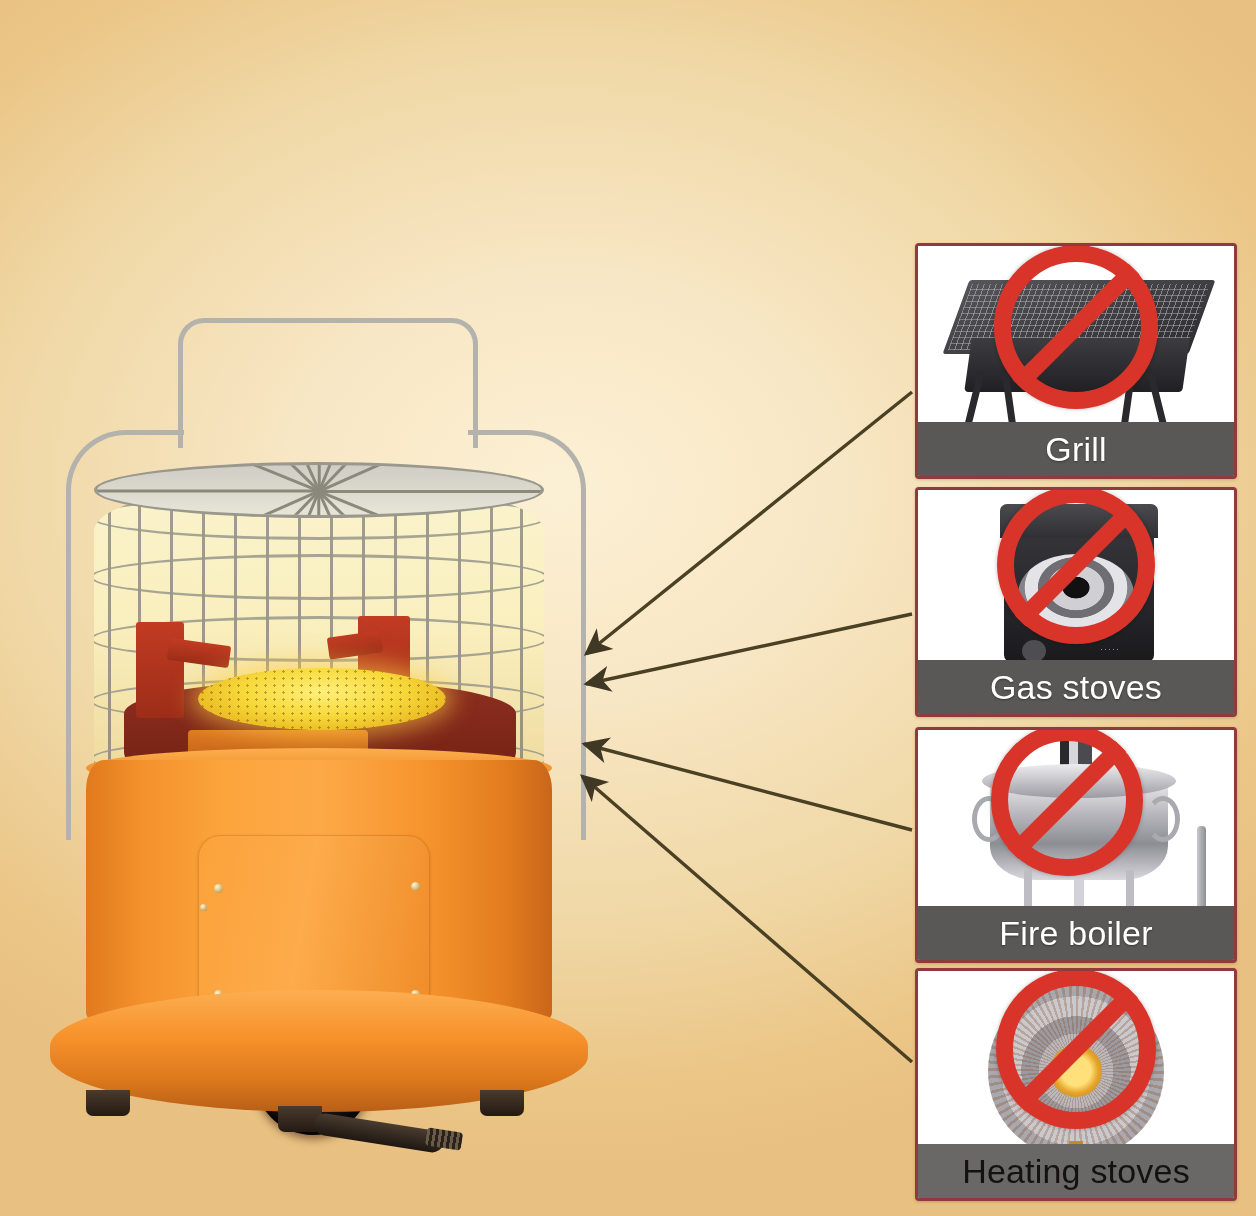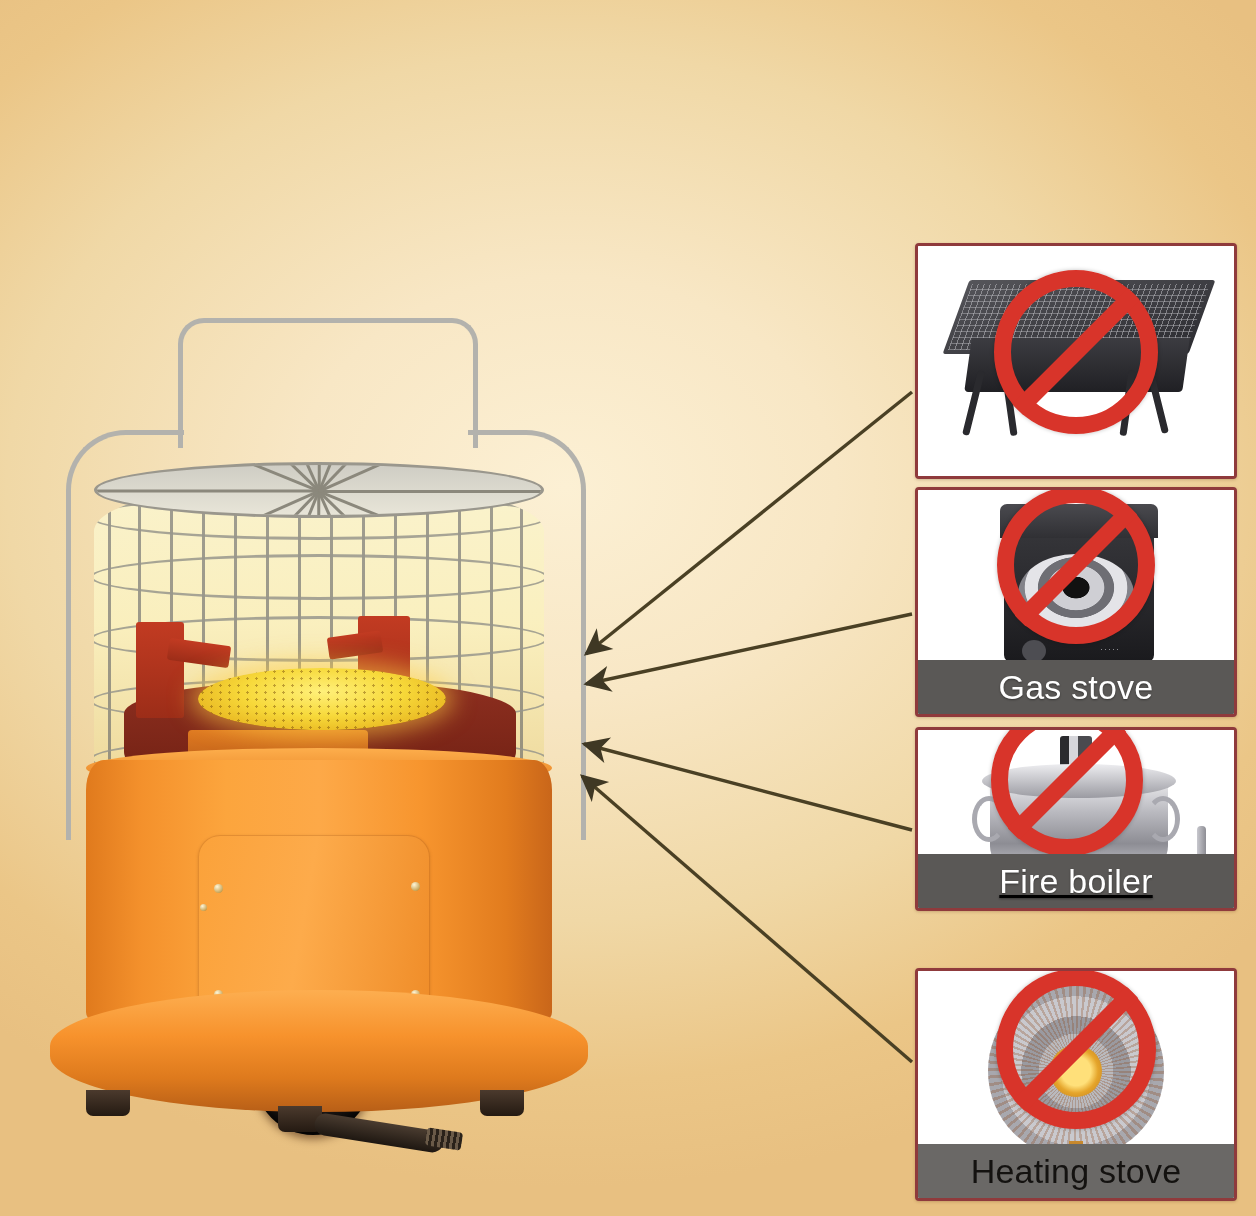--- a/index.html
+++ b/index.html
@@ -324,21 +324,21 @@
     text-shadow: 0 1px 2px rgba(0,0,0,.4);
   }
   .card-label.dark-text {
     color: #141210;
     background: #6a6866;
     text-shadow: none;
   }
 
   #card-grill  { top: 243px; height: 236px; }
   #card-gas    { top: 487px; height: 230px; }
-  #card-boiler { top: 727px; height: 184px; text-decoration: underline; }
+  #card-boiler { top: 727px; height: 236px; }
   #card-stove  { top: 968px; height: 233px; }
 
   
   .no-sign {
     position: absolute;
     left: 50%; top: 46%;
     transform: translate(-50%,-50%);
     border: 17px solid #d8342a;
     border-radius: 50%;
     box-shadow: 0 0 4px rgba(0,0,0,.25);
@@ -627,33 +627,34 @@
         <div class="gr-grate"></div>
       </div>
       <div class="gr-body"></div>
       <div class="gr-leg l"></div>
       <div class="gr-leg l2"></div>
       <div class="gr-leg r"></div>
       <div class="gr-leg r2"></div>
 
       <div class="no-sign" id="sign-grill"></div>
     </div>
+    <div class="card-label">Grill</div>
   </div>
 
   <div class="card" id="card-gas">
     <div class="card-photo">
       <div class="gs-body">
         <div class="gs-brand">·····</div>
       </div>
       <div class="gs-top"></div>
       <div class="gs-burner"></div>
       <div class="gs-knob"></div>
       <div class="no-sign" id="sign-gas"></div>
     </div>
-    <div class="card-label">Gas stove</div>
+    <div class="card-label">Gas stoves</div>
   </div>
 
   <div class="card" id="card-boiler">
     <div class="card-photo">
       <div class="fb-chimney"></div>
       <div class="fb-pot"></div>
       <div class="fb-lid"></div>
       <div class="fb-handle l"></div>
       <div class="fb-handle r"></div>
       <div class="fb-legs"></div>
@@ -665,16 +666,16 @@
 
   <div class="card" id="card-stove">
     <div class="card-photo">
       <div class="hs-dish">
         <div class="hs-fins"></div>
         <div class="hs-core"></div>
       </div>
       <div class="hs-stem"></div>
       <div class="no-sign" id="sign-stove"></div>
     </div>
-    <div class="card-label dark-text">Heating stove</div>
+    <div class="card-label dark-text">Heating stoves</div>
   </div>
 
 </div>
 
 </body></html>

